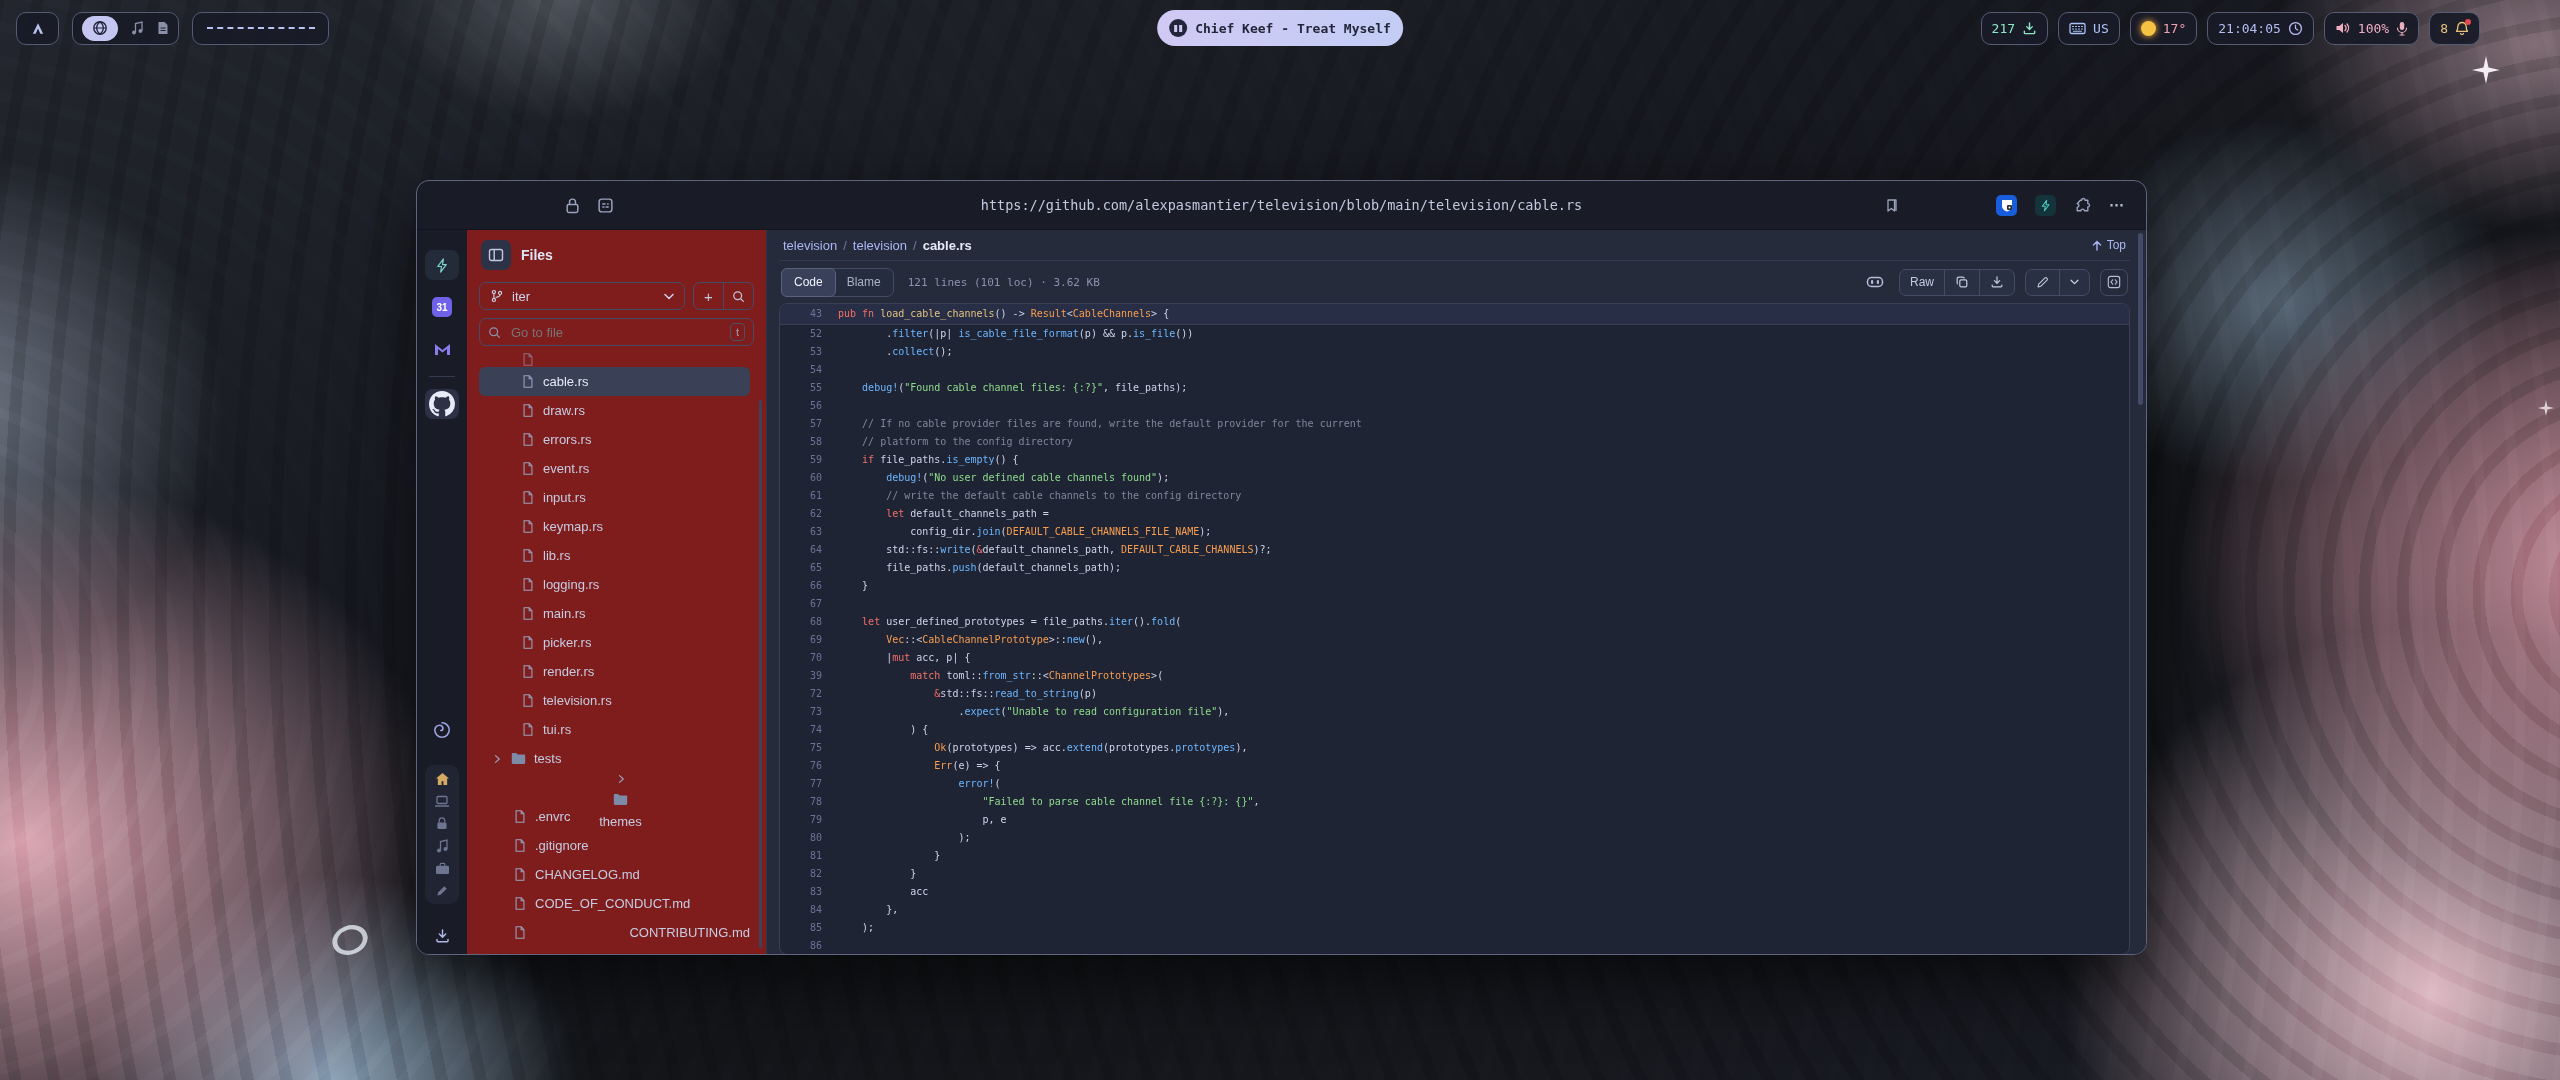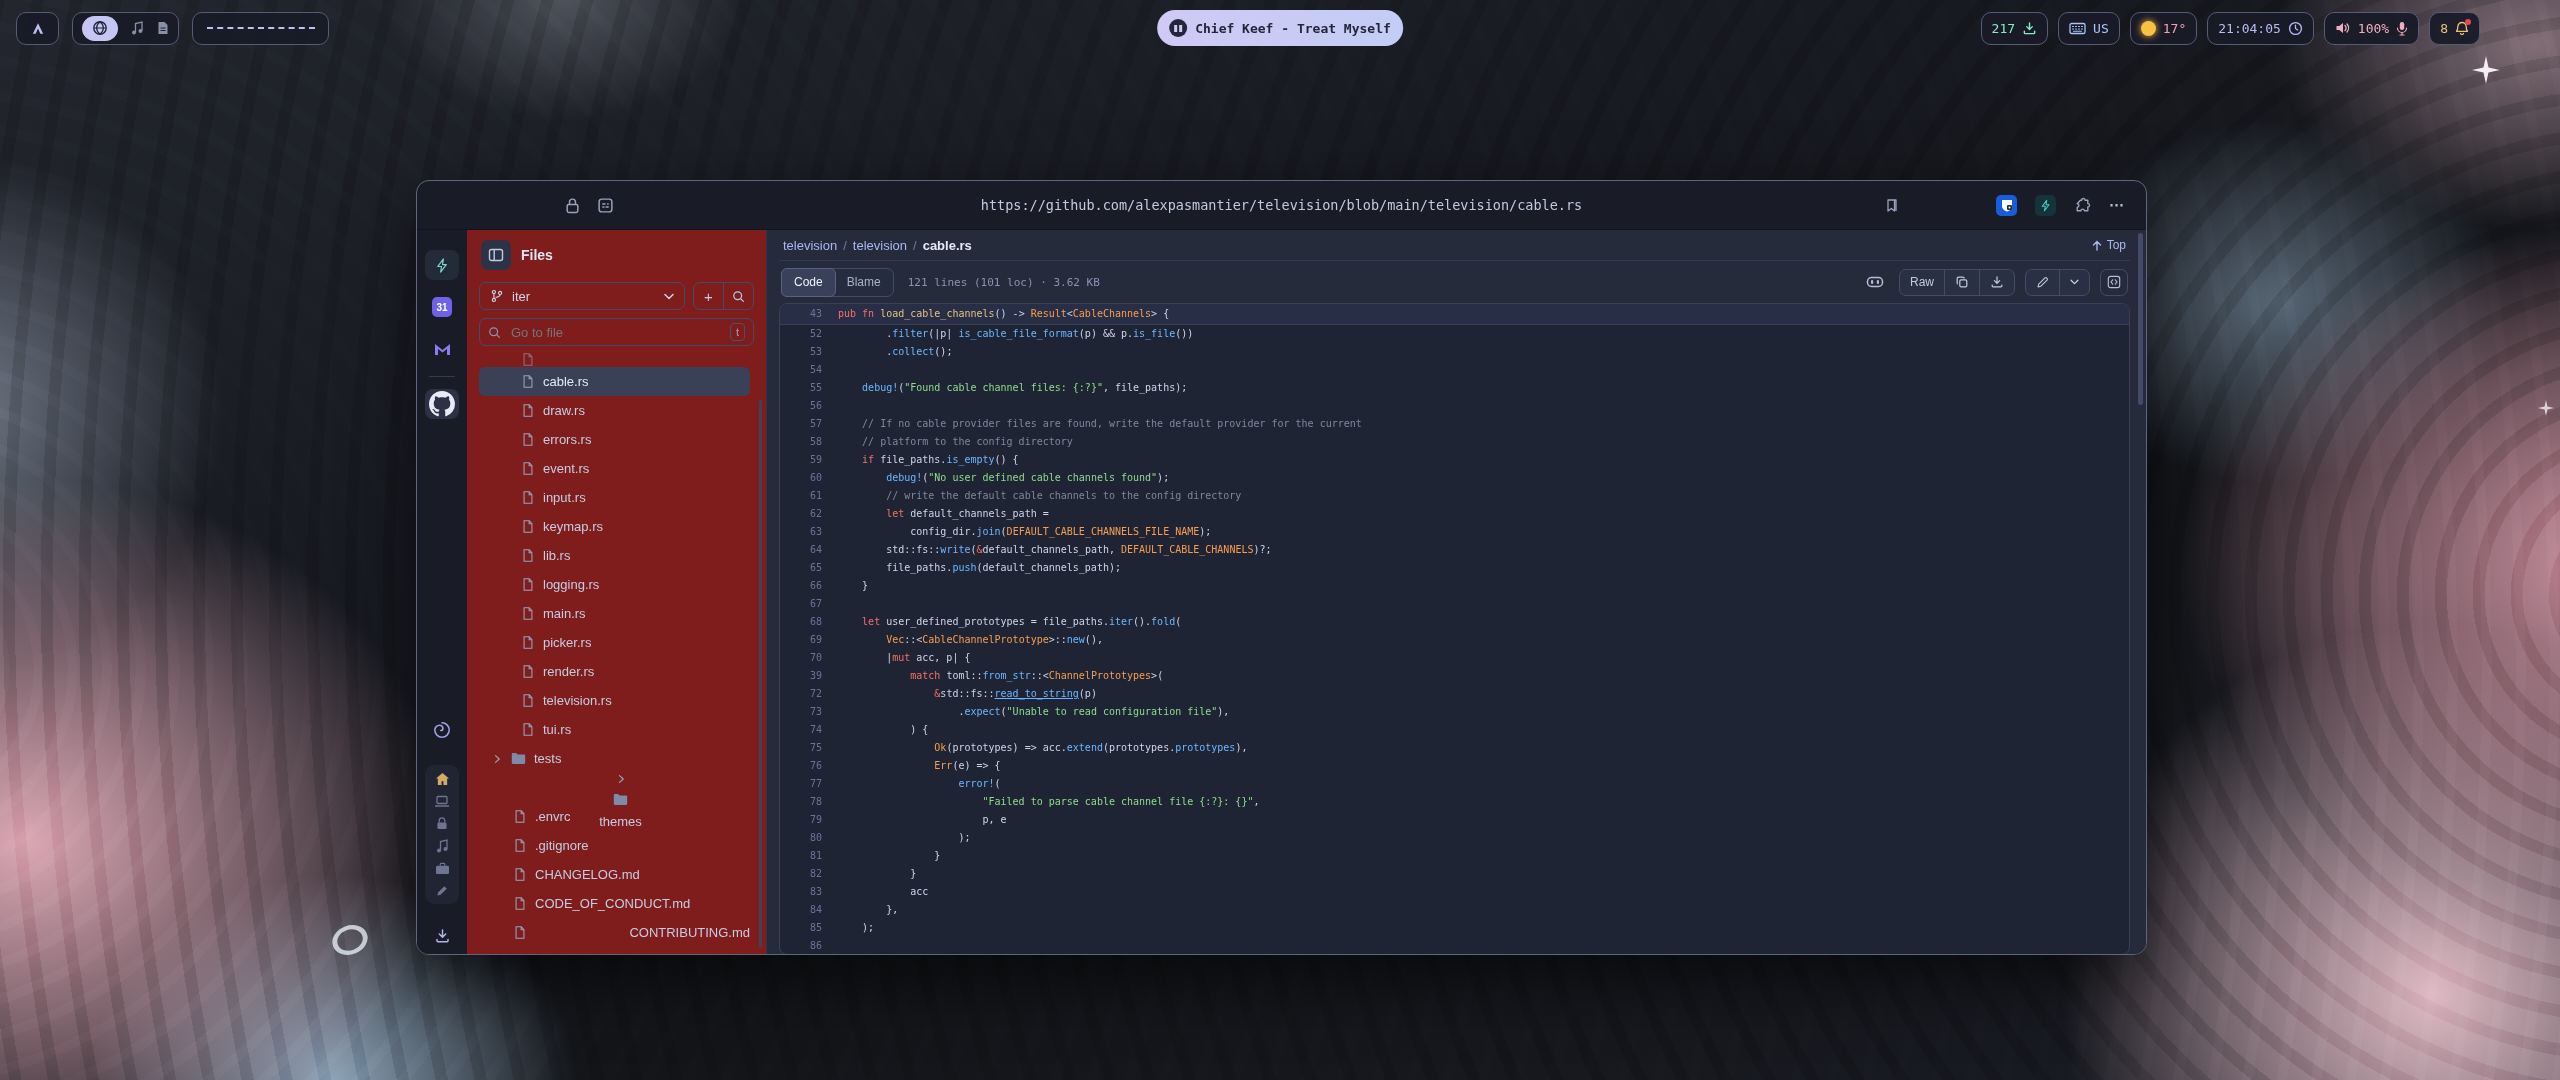--- a/index.html
+++ b/index.html
@@ -728,21 +728,21 @@
             <div class="crow">
               <span class="ln">70</span>
               <span class="lc"><span style="color: rgb(205, 213, 232);">        |</span><span style="color: rgb(244, 112, 103);">mut</span><span style="color: rgb(205, 213, 232);"> acc, p| {</span></span>
             </div>
             <div class="crow">
               <span class="ln">39</span>
               <span class="lc"><span style="color: rgb(205, 213, 232);">            </span><span style="color: rgb(244, 112, 103);">match</span><span style="color: rgb(205, 213, 232);"> toml::</span><span style="color: rgb(108, 182, 255);">from_str</span><span style="color: rgb(205, 213, 232);">::&lt;</span><span style="color: rgb(246, 157, 80);">ChannelPrototypes</span><span style="color: rgb(205, 213, 232);">&gt;(</span></span>
             </div>
             <div class="crow">
               <span class="ln">72</span>
-              <span class="lc"><span style="color: rgb(205, 213, 232);">                </span><span style="color: rgb(244, 112, 103);">&amp;</span><span style="color: rgb(205, 213, 232);">std::fs::</span><span style="color: rgb(108, 182, 255); text-decoration: underline;">read_to_string</span><span style="color: rgb(205, 213, 232);">(p)</span></span>
+              <span class="lc"><span style="color: rgb(205, 213, 232);">                </span><span style="color: rgb(244, 112, 103);">&amp;</span><span style="color: rgb(205, 213, 232);">std::fs::</span><span style="color: rgb(108, 182, 255);">read_to_string</span><span style="color: rgb(205, 213, 232);">(p)</span></span>
             </div>
             <div class="crow">
               <span class="ln">73</span>
               <span class="lc"><span style="color: rgb(205, 213, 232);">                    .</span><span style="color: rgb(108, 182, 255);">expect</span><span style="color: rgb(205, 213, 232);">(</span><span style="color: rgb(141, 219, 140);">"Unable to read configuration file"</span><span style="color: rgb(205, 213, 232);">),</span></span>
             </div>
             <div class="crow">
               <span class="ln">74</span>
               <span class="lc"><span style="color: rgb(205, 213, 232);">            ) {</span></span>
             </div>
             <div class="crow">

